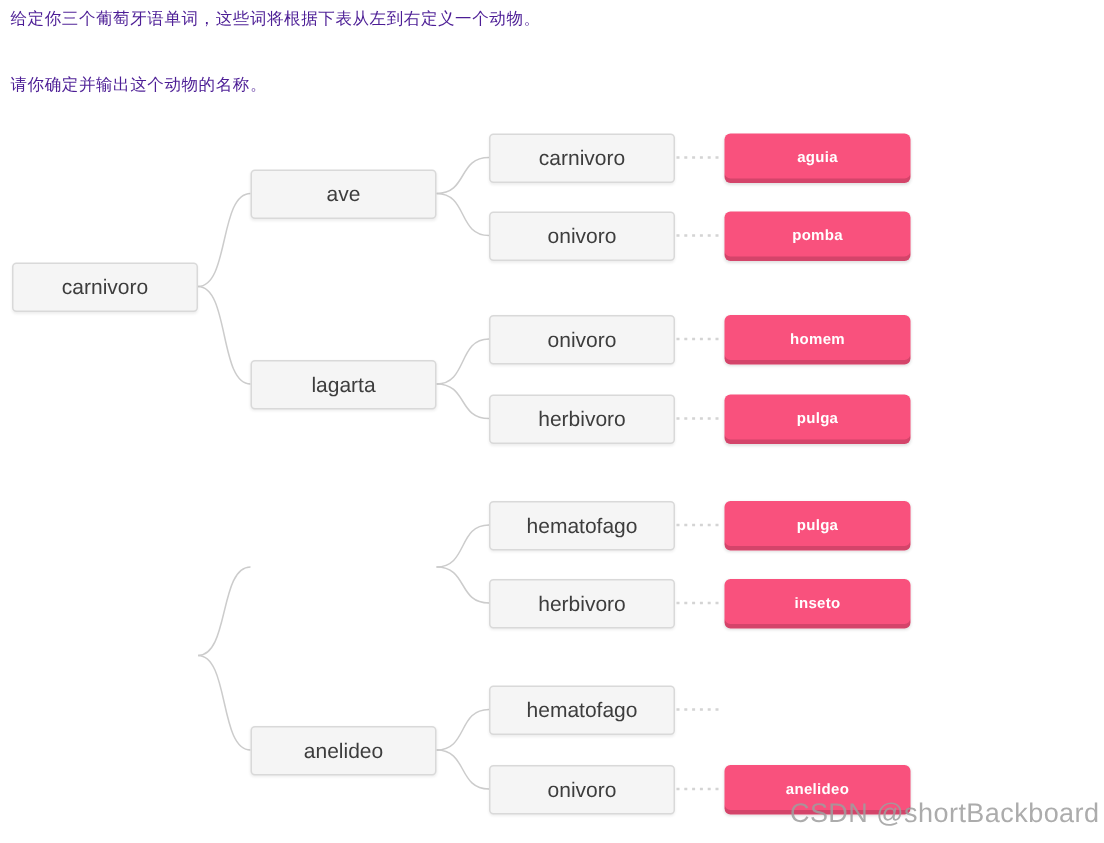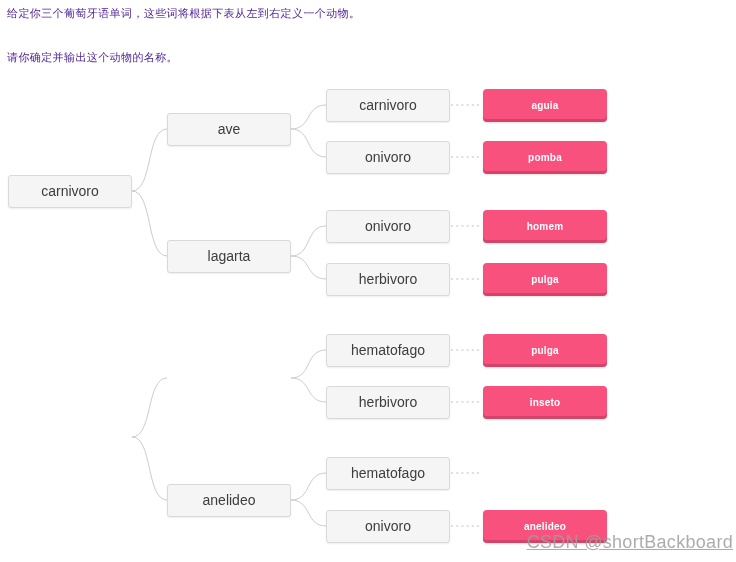--- a/index.html
+++ b/index.html
@@ -37,21 +37,21 @@
   }
   .animal {
     position: absolute; width: 124px; height: 33px;
     background: var(--animal-bg); border-radius: 4px;
     display: flex; align-items: center; justify-content: center;
     font-size: 10px; font-weight: bold; color: #ffffff; letter-spacing: 0.2px;
     box-shadow: inset 0 -3px 0 rgba(0,0,0,0.15), 0 1px 2px rgba(0,0,0,0.12);
   }
   .watermark {
     position: absolute; right: 3px; top: 532px;
-    font-size: 18px; color: rgba(158,158,158,0.85); letter-spacing: 0.3px; text-decoration: underline;
+    font-size: 18px; color: rgba(158,158,158,0.85); letter-spacing: 0.3px;
   }
 </style>
 </head>
 <body>
 
 <div class="page">
 
   <p class="intro intro-1">给定你三个葡萄牙语单词，这些词将根据下表从左到右定义一个动物。</p>
   <p class="intro intro-2">请你确定并输出这个动物的名称。</p>
 

